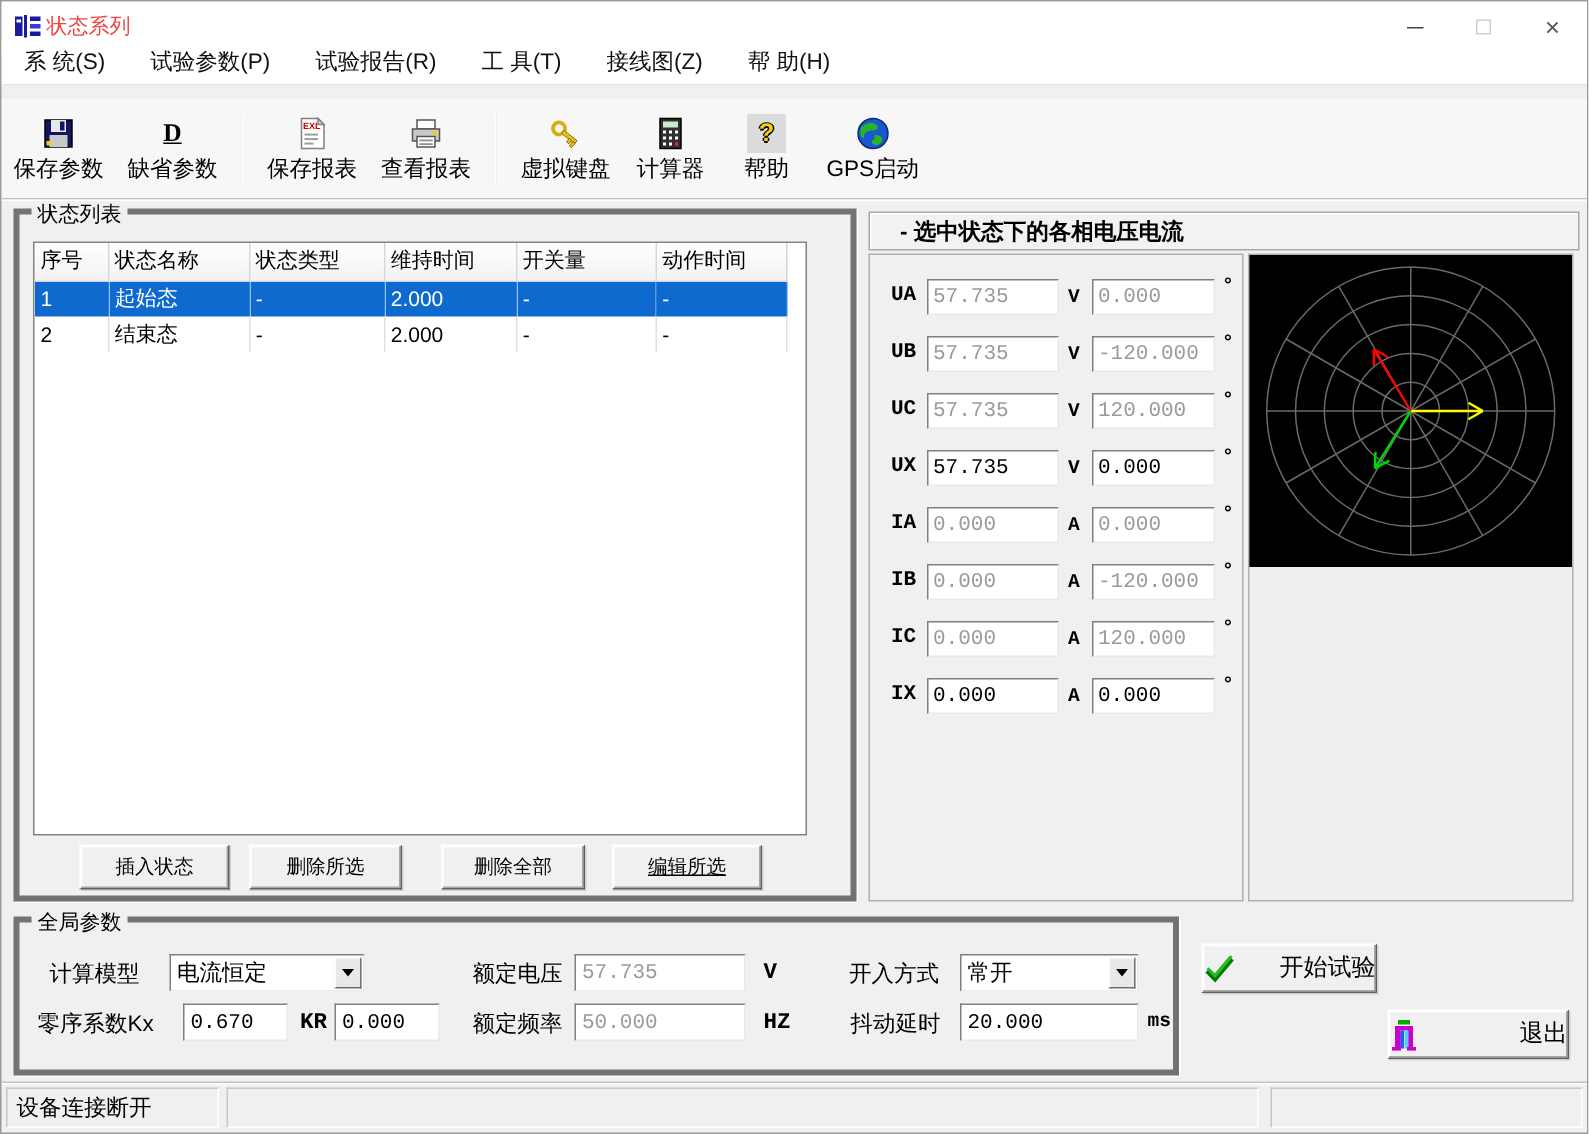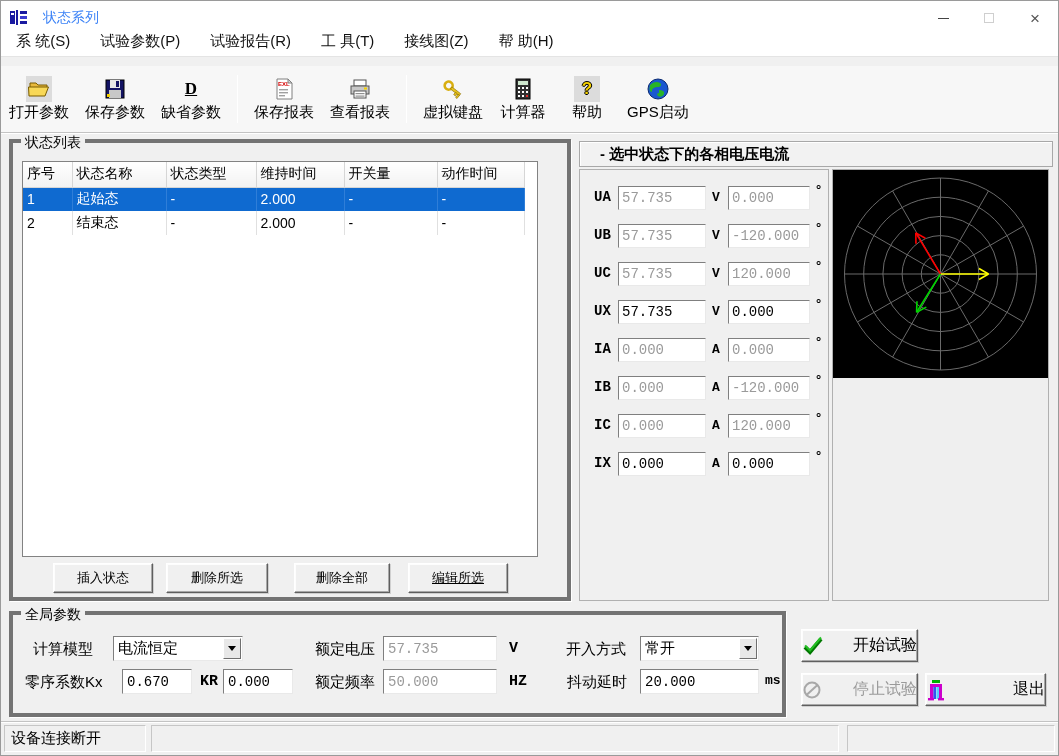--- a/index.html
+++ b/index.html
@@ -3,21 +3,21 @@
 <meta charset="utf-8">
 <style>
   html,body{margin:0;padding:0;background:#ffffff;}
   *{box-sizing:border-box;}
   body{font-family:"Liberation Sans",sans-serif;-webkit-font-smoothing:none;}
   .window{position:relative;width:1059px;height:756px;background:#f0f0f0;border:1px solid #9a9a9a;overflow:hidden;}
 
   
   .titlebar{position:absolute;left:0;top:0;width:100%;height:34px;background:#ffffff;display:flex;align-items:center;}
   .app-icon{width:20px;height:20px;margin-left:8px;}
-  .title-text{margin-left:14px;font-size:14px;color:#3b82f6;}
+  .title-text{margin-left:2px;font-size:14px;color:#ef4444;}
   .win-controls{position:absolute;right:0;top:0;height:34px;display:flex;}
   .win-btn{width:46px;height:34px;display:flex;align-items:center;justify-content:center;}
   .glyph-min{width:11px;border-top:1px solid #444;}
   .glyph-max{width:10px;height:10px;border:1px solid #cfcfcf;}
   .glyph-close{font-size:17px;color:#555;line-height:1;}
 
   
   .menubar{position:absolute;left:0;top:26px;width:100%;height:30px;background:#ffffff;display:flex;align-items:center;border-bottom:1px solid #e4e4e4;}
   .menu-item{padding:0 15px;font-size:15px;color:#111;height:100%;display:flex;align-items:center;cursor:default;}
 
@@ -108,29 +108,20 @@
   <div class="menubar">
     <div class="menu-item">系 统(S)</div>
     <div class="menu-item">试验参数(P)</div>
     <div class="menu-item">试验报告(R)</div>
     <div class="menu-item">工 具(T)</div>
     <div class="menu-item">接线图(Z)</div>
     <div class="menu-item">帮 助(H)</div>
   </div>
 
   <div class="toolbar">
-    <div class="tool-btn">
-      <span class="ticon icon-boxed">
-        <svg width="24" height="24" viewBox="0 0 24 24">
-          <path d="M3 6h6l2 2h9v3H3z" fill="#e8b93c" stroke="#7a5c00" stroke-width="1"></path>
-          <path d="M1.5 10h20l-3.5 9h-16z" fill="#f8d857" stroke="#7a5c00" stroke-width="1"></path>
-        </svg>
-      </span>
-      <span class="tlabel">打开参数</span>
-    </div>
     <div class="tool-btn">
       <span class="ticon">
         <svg width="24" height="24" viewBox="0 0 24 24">
           <rect x="3" y="3" width="18" height="18" fill="#141464" stroke="#000"></rect>
           <rect x="7" y="3" width="10" height="8" fill="#e8e8e8"></rect>
           <rect x="13" y="4" width="3" height="6" fill="#141464"></rect>
           <rect x="6" y="13" width="12" height="8" fill="#c8c8c8"></rect>
           <rect x="4" y="17" width="3" height="3" fill="#f4d000"></rect>
         </svg>
       </span>
@@ -398,27 +389,20 @@
     <span class="glabel gmono" style="left:752px;top:58px;font-size:13px;">ms</span>
   </div>
 
   <div class="action-btn" style="left:800px;top:628px;width:117px;">
     <svg width="22" height="20" viewBox="0 0 22 20">
       <polyline points="3,11 8,16 19,3" fill="none" stroke="#007800" stroke-width="4"></polyline>
       <polyline points="3,9.5 8,14.5 19,1.5" fill="none" stroke="#22c022" stroke-width="2"></polyline>
     </svg>
     <span>开始试验</span>
   </div>
-  <div class="action-btn disabled" style="left:800px;top:672px;width:117px;">
-    <svg width="20" height="20" viewBox="0 0 20 20">
-      <circle cx="10" cy="10" r="7.5" fill="none" stroke="#a8a8a8" stroke-width="2"></circle>
-      <line x1="4.8" y1="14.8" x2="15.2" y2="5.2" stroke="#a8a8a8" stroke-width="2"></line>
-    </svg>
-    <span>停止试验</span>
-  </div>
   <div class="action-btn" style="left:924px;top:672px;width:121px;">
     <svg width="20" height="22" viewBox="0 0 20 22">
       <rect x="6" y="1" width="8" height="3" fill="#00b000"></rect>
       <path d="M4 5h12v15h-3.4V8H7.4v12H4z" fill="#cc00cc"></path>
       <rect x="7.4" y="8" width="2.6" height="12" fill="#3355ee"></rect>
       <rect x="10.4" y="8" width="2.6" height="12" fill="#55ccff"></rect>
       <rect x="2" y="19" width="6" height="2.4" fill="#cc00cc"></rect>
       <rect x="12" y="19" width="6" height="2.4" fill="#cc00cc"></rect>
     </svg>
     <span>退出</span>

